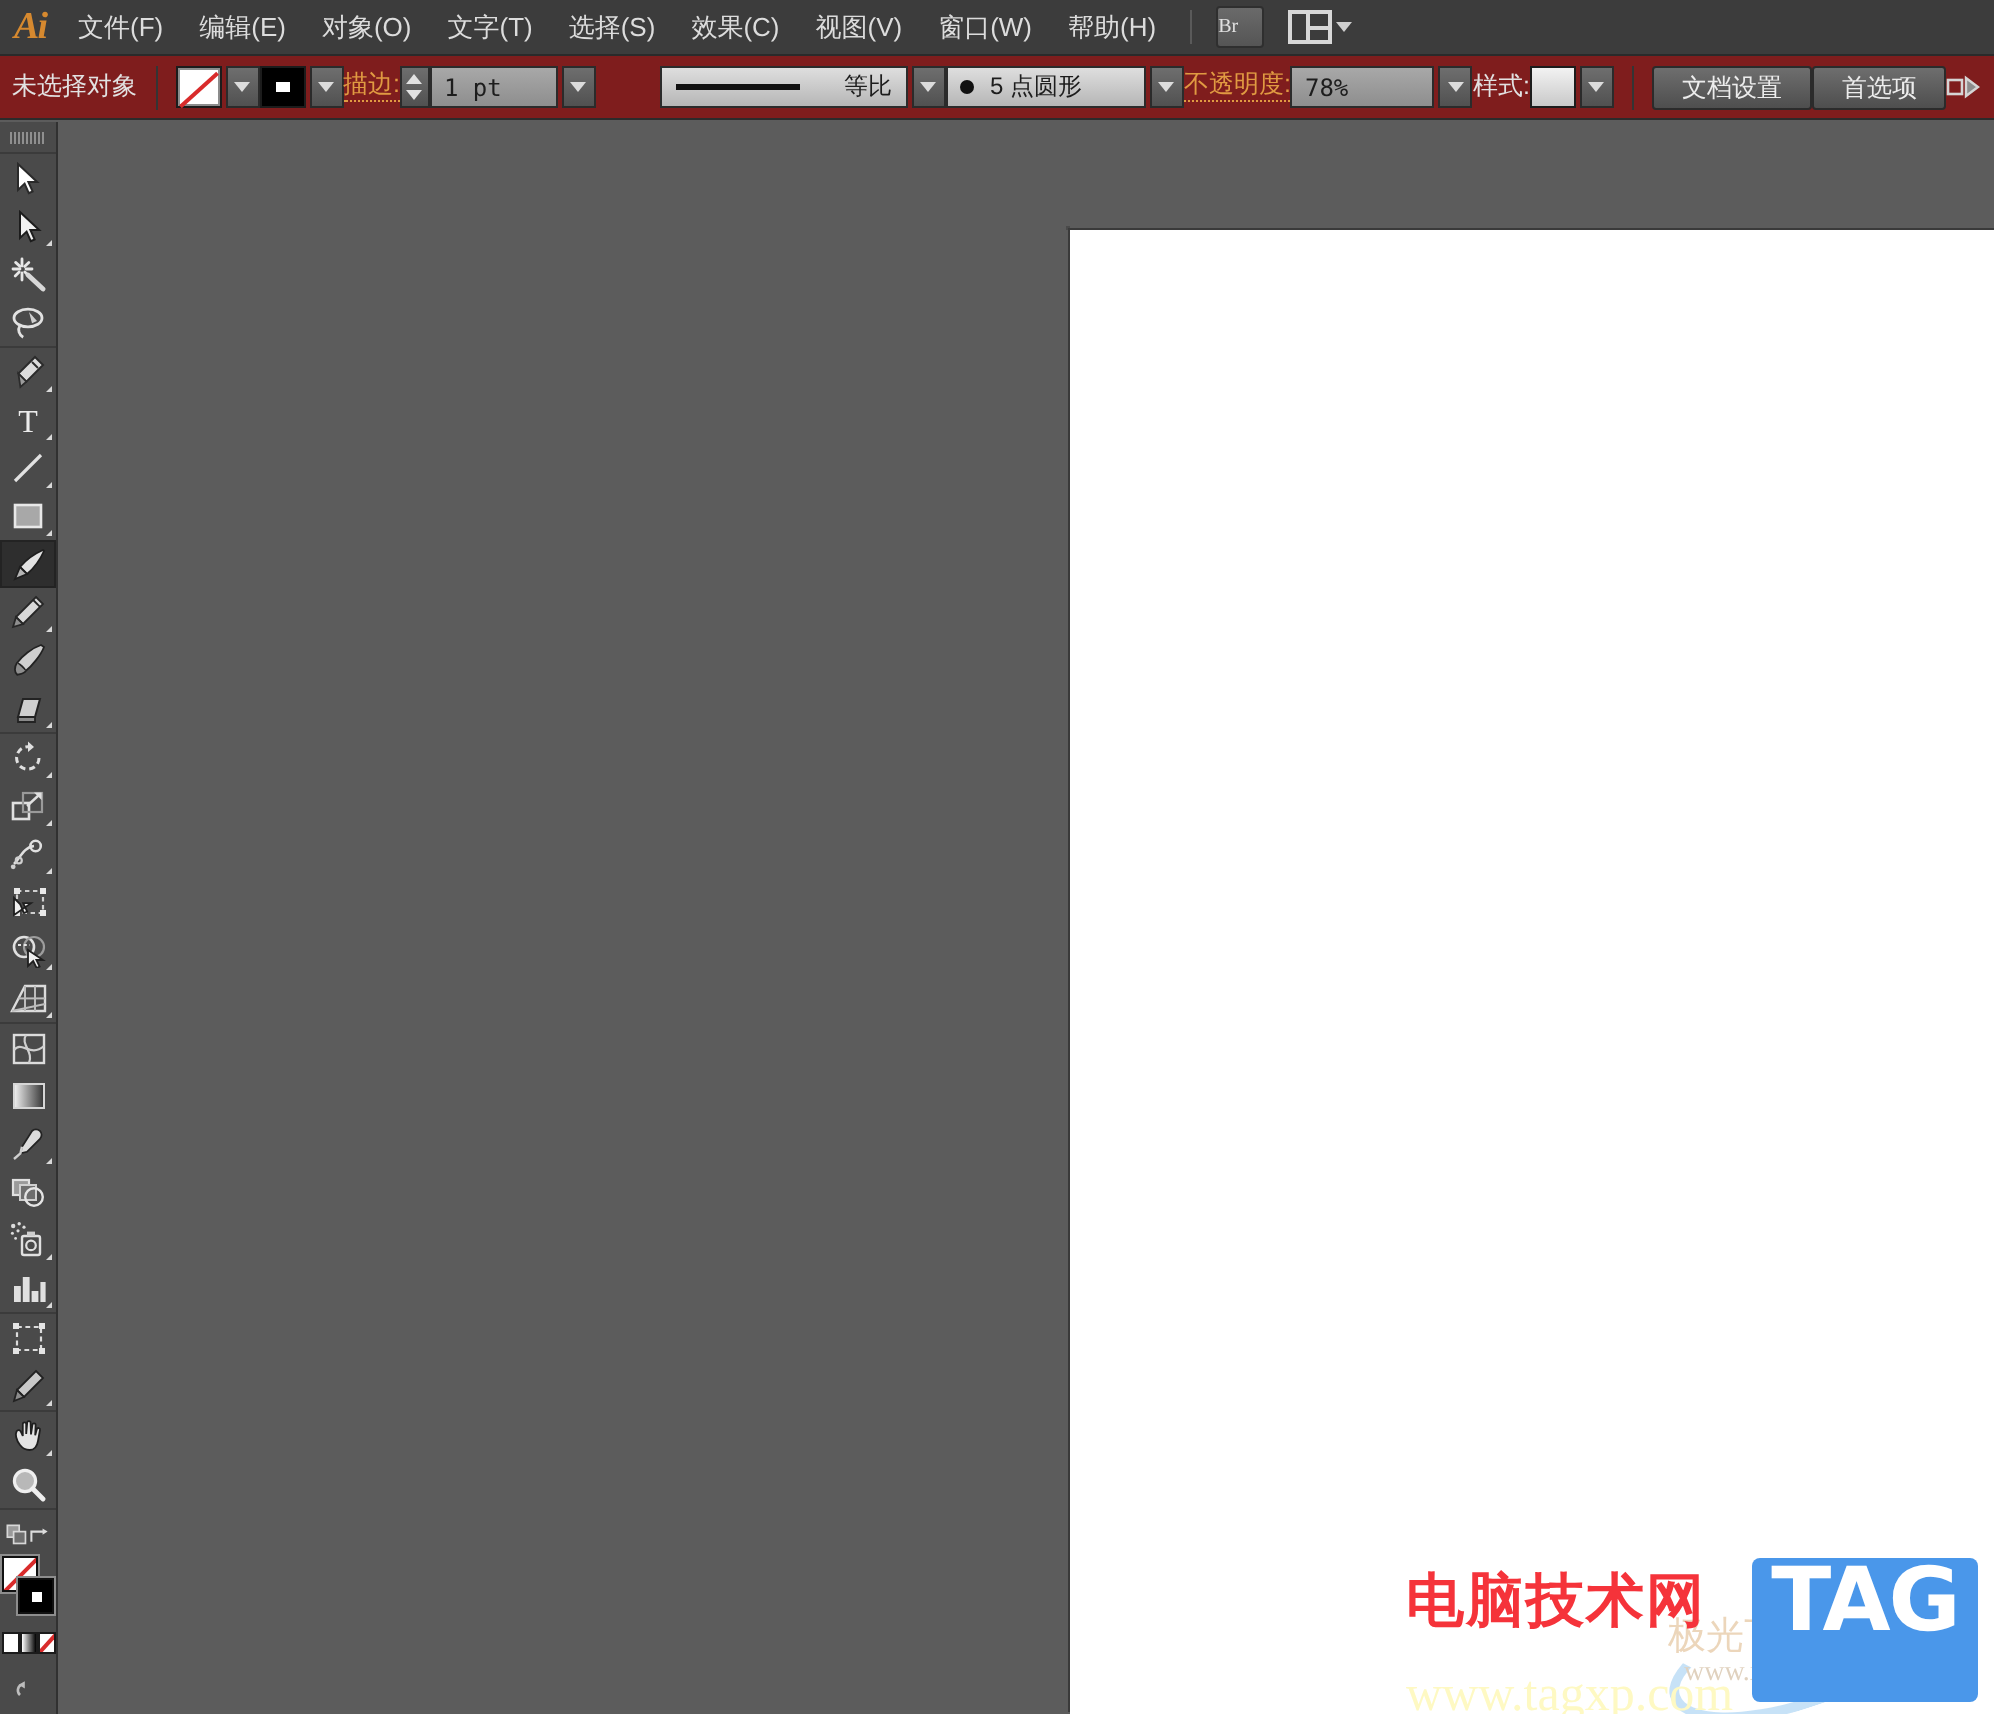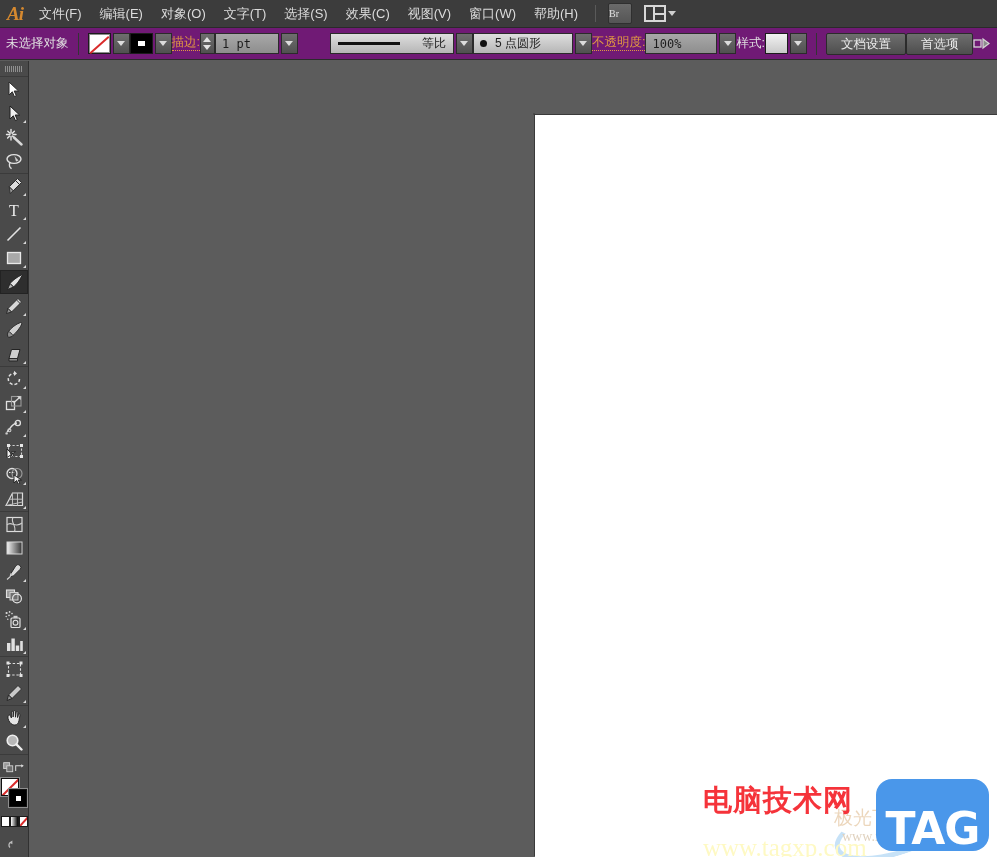--- a/index.html
+++ b/index.html
@@ -98,21 +98,21 @@
     border-left: 4px solid transparent;
     border-right: 4px solid transparent;
     border-top: 5px solid #cfcfcf;
   }
 
   
   .controlbar {
     position: absolute;
     left: 0; top: 28px;
     width: 997px; height: 32px;
-    background: #701a75;
+    background: #7f1d1d;
     border-bottom: 1px solid #2b2b2b;
     display: flex;
     align-items: center;
     padding-left: 6px;
     box-sizing: border-box;
   }
   .cb-label {
     font-size: 12.5px;
     color: #e2e2e2;
     white-space: nowrap;
@@ -451,22 +451,22 @@
     font-family: "Liberation Serif", "DejaVu Serif", serif;
     font-size: 25px;
     color: #fef9c3;
     white-space: nowrap;
   }
   .wm-tag {
     position: absolute;
     right: 0px; top: 2px;
     width: 113px; height: 72px;
     background: #4a97ea;
-    border-radius: 16px;
-    display: flex; align-items: flex-end; justify-content: center;
+    border-radius: 4px;
+    display: flex; align-items: flex-start; justify-content: center;
   }
   .wm-tag span {
     font-family: "DejaVu Sans", sans-serif;
     font-weight: bold;
     font-size: 44px;
     color: #ffffff;
     letter-spacing: -1px;
     line-height: 44px;
   }
 </style>
@@ -563,21 +563,21 @@
       </div>
     </div>
 
     <div style="width:10px"></div>
 
     <div class="cb-label-orange">不透明度:</div>
 
     <div style="width:7px"></div>
 
     <div style="display:flex;align-items:center">
-      <div class="field field-opacity">100%</div>
+      <div class="field field-opacity">78%</div>
       <div class="mini-drop">
         <div class="caret-dn"></div>
       </div>
     </div>
 
     <div style="width:11px"></div>
 
     <div class="cb-label">样式:</div>
 
     <div style="width:6px"></div>

